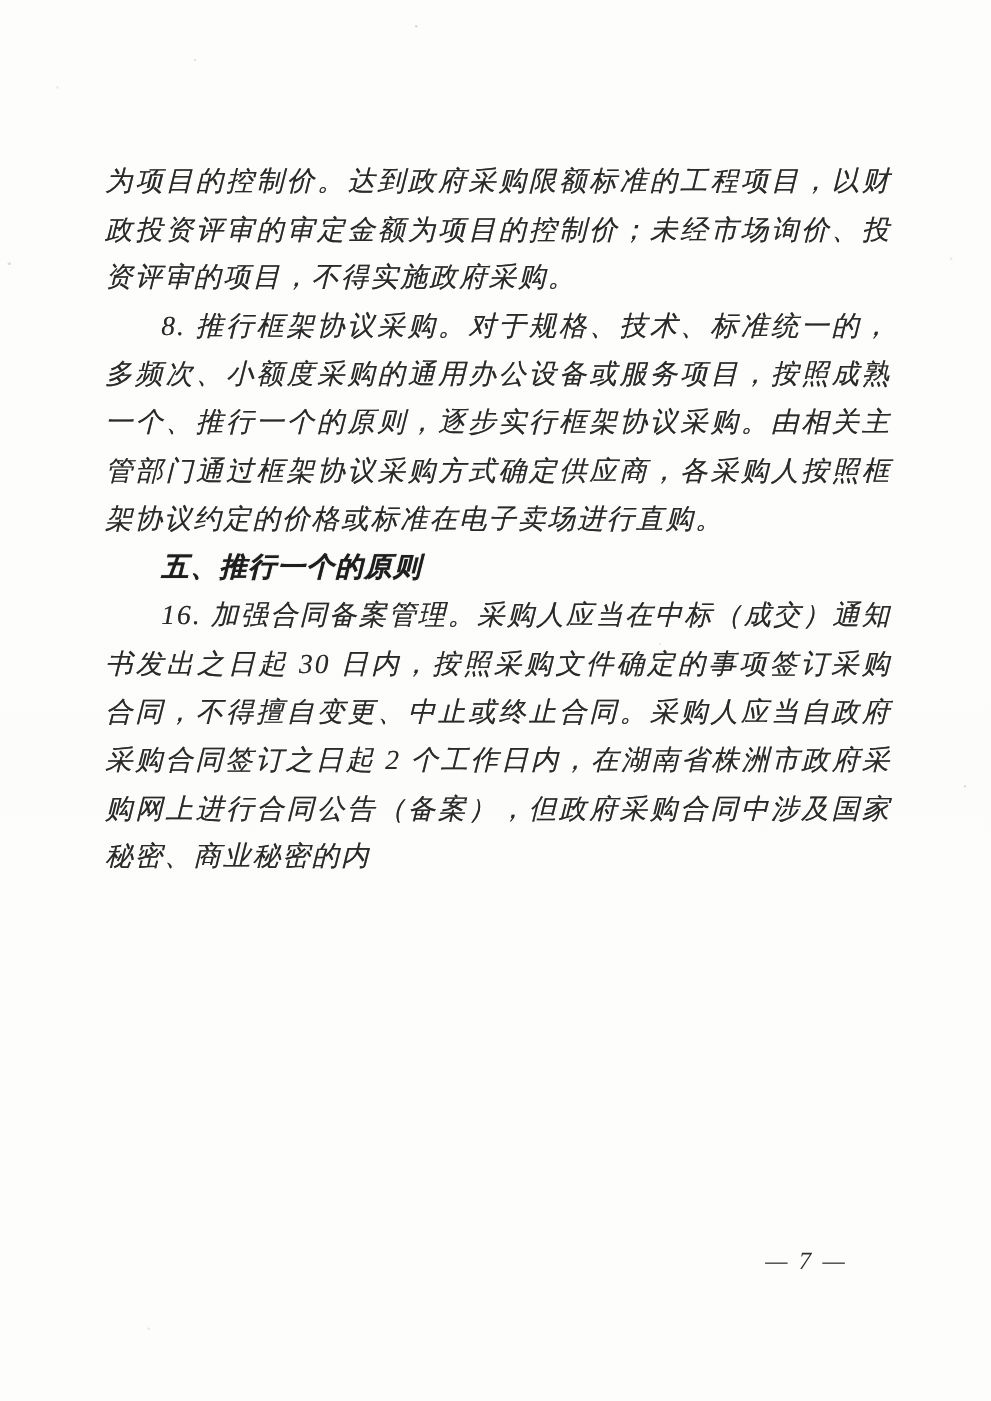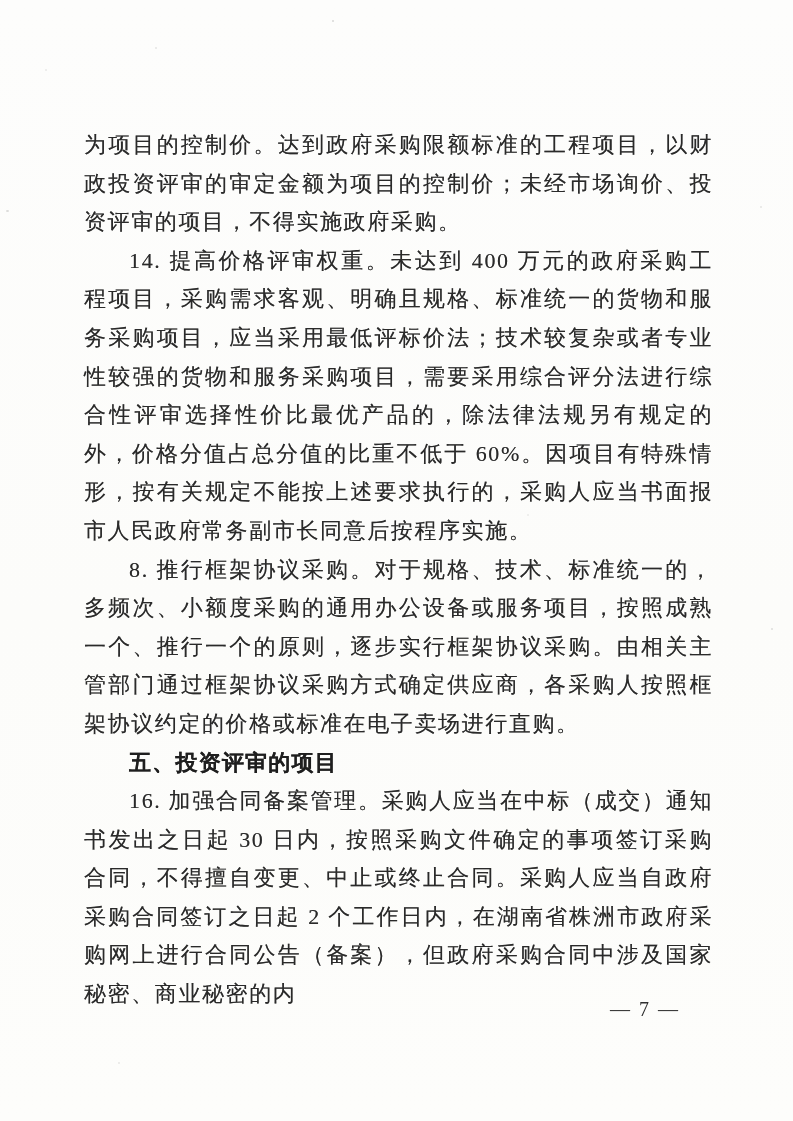--- a/index.html
+++ b/index.html
@@ -8,20 +8,21 @@
     height: 1121px;
     position: relative;
     background: #fdfdfc;
     overflow: hidden;
     font-family: "Liberation Serif", "DejaVu Serif", serif;
   }
   .scan-page {
     position: absolute;
     inset: 0;
     background: linear-gradient(180deg, #fdfdfc 0%, #fcfcfa 55%, #fdfdfb 100%);
+    font-style: italic;
   }
   .doc-body {
     position: absolute;
     left: 84px;
     top: 126px;
     width: 629px;
     color: #262626;
   }
   .para {
     margin: 0;
@@ -72,20 +73,19 @@
   <span class="speck s2"></span>
   <span class="speck s3"></span>
   <span class="speck s4"></span>
   <span class="speck s5"></span>
   <span class="speck s6"></span>
   <span class="speck s7"></span>
   <span class="speck s8"></span>
 
   <main class="doc-body">
       <p class="para body-continuation">为项目的控制价。达到政府采购限额标准的工程项目，以财政投资评审的审定金额为项目的控制价；未经市场询价、投资评审的项目，不得实施政府采购。</p>
-      <p class="para body">14. 提高价格评审权重。未达到 400 万元的政府采购工程项目，采购需求客观、明确且规格、标准统一的货物和服务采购项目，应当采用最低评标价法；技术较复杂或者专业性较强的货物和服务采购项目，需要采用综合评分法进行综合性评审选择性价比最优产品的，除法律法规另有规定的外，价格分值占总分值的比重不低于 60%。因项目有特殊情形，按有关规定不能按上述要求执行的，采购人应当书面报市人民政府常务副市长同意后按程序实施。</p>
       <p class="para body">8. 推行框架协议采购。对于规格、技术、标准统一的，多频次、小额度采购的通用办公设备或服务项目，按照成熟一个、推行一个的原则，逐步实行框架协议采购。由相关主管部门通过框架协议采购方式确定供应商，各采购人按照框架协议约定的价格或标准在电子卖场进行直购。</p>
-      <p class="para heading">五、投资评审的项目</p>
+      <p class="para heading">五、推行一个的原则</p>
       <p class="para body">16. 加强合同备案管理。采购人应当在中标（成交）通知书发出之日起 30 日内，按照采购文件确定的事项签订采购合同，不得擅自变更、中止或终止合同。采购人应当自政府采购合同签订之日起 2 个工作日内，在湖南省株洲市政府采购网上进行合同公告（备案），但政府采购合同中涉及国家秘密、商业秘密的内</p>
     </main>
 
   <div class="page-number">— 7 —</div>
 </div>
 
 </body></html>

